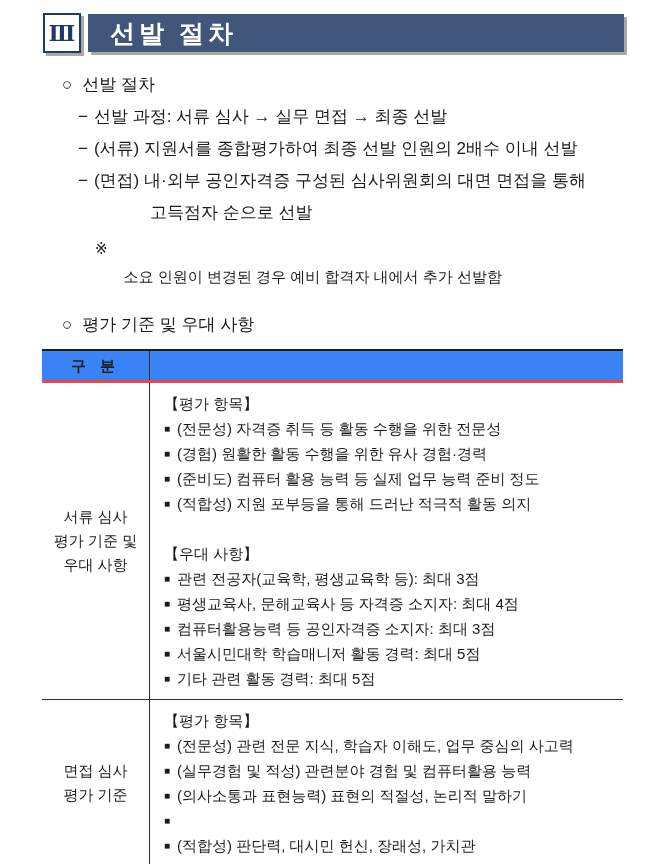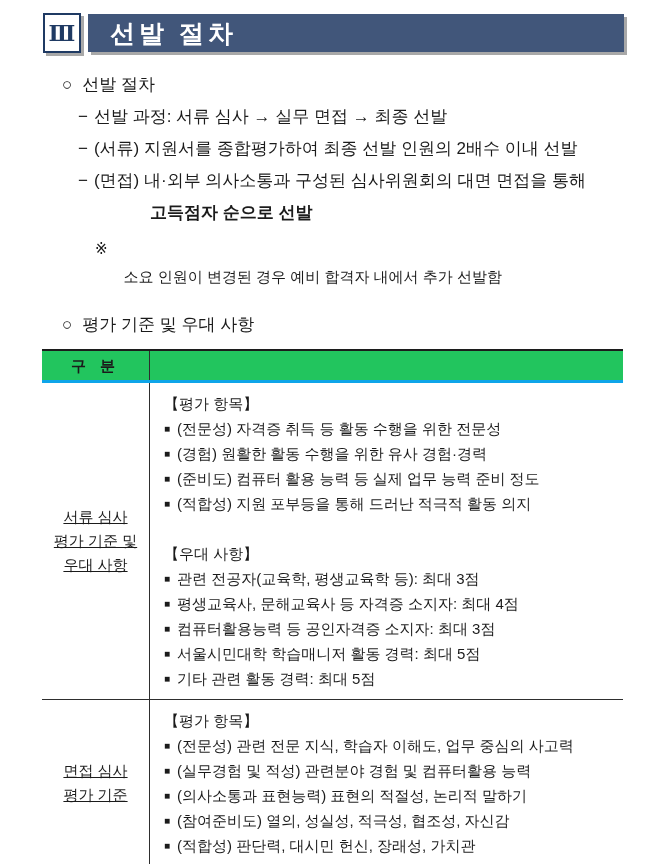--- a/index.html
+++ b/index.html
@@ -34,48 +34,48 @@
     padding-left: 22px;
     color: #ffffff; font-weight: bold; font-size: 25px; letter-spacing: 4px;
   }
 
   
   .body-text { margin-top: 21px; font-size: 17px; }
   .sec-title { display: flex; margin-left: 62px; line-height: 21px; }
   .sec-title .marker { margin-right: 10px; }
   .dash-item { display: flex; margin: 11px 0 0 78px; line-height: 21px; }
   .dash-item .marker { margin-right: 6px; }
-  .continuation { margin: 11px 0 16px 150px; line-height: 21px; font-weight: bold; }
+  .continuation { margin: 11px 0 16px 150px; line-height: 21px; }
   .note { display: flex; margin: 10px 0 0 95px; font-size: 15px; line-height: 20px; }
   .note .marker { margin-right: 6px; }
   .note-line2 { margin-top: 28px; padding-left: 10px; }
   .sec2 { margin-top: 27px; }
 
   
   .eval-table {
     width: 581px; margin: 14px 0 0 42px;
     border-top: 2.5px solid #1c1c1c;
     border-bottom: 2px solid #2e2e2e;
     font-size: 15px;
   }
   .thead {
     display: grid; grid-template-columns: 108px 1fr;
-    background: #22c55e;
-    border-bottom: 3px solid #0ea5e9;
+    background: #3b82f6;
+    border-bottom: 3px solid #ef4444;
   }
   .th {
     text-align: center; font-weight: bold; letter-spacing: 5px;
     padding: 5px 0 4px 0; line-height: 20px;
   }
   .col-divider-cell { border-right: 1.5px solid #2e2e2e; }
   .trow { display: grid; grid-template-columns: 108px 1fr; }
   .trow-first { border-bottom: 1.5px solid #2e2e2e; }
   .tcell-left {
     display: flex; flex-direction: column; justify-content: center;
-    align-items: center; text-align: center; line-height: 24px; text-decoration: underline;
+    align-items: center; text-align: center; line-height: 24px;
   }
   .tcell-right { padding: 8px 6px 8px 14px; line-height: 25px; text-align: center; }
   .block + .block { margin-top: 25px; }
   .tline { display: flex; }
   .bullet-glyph { font-size: 10px; margin-right: 7px; line-height: 25px; flex: 0 0 auto; }
 </style>
 </head>
 <body>
 
 <div class="page">
@@ -101,21 +101,21 @@
       <span>선발 과정: 서류 심사 → 실무 면접 → 최종 선발</span>
     </div>
 
     <div class="dash-item">
       <span class="marker">−</span>
       <span>(서류) 지원서를 종합평가하여  최종 선발 인원의 2배수 이내 선발</span>
     </div>
 
     <div class="dash-item">
       <span class="marker">−</span>
-      <span>(면접) 내·외부 의사소통과 구성된 심사위원회의 대면 면접을 통해</span>
+      <span>(면접) 내·외부 공인자격증 구성된 심사위원회의 대면 면접을 통해</span>
     </div>
 
     <div class="continuation">고득점자 순으로 선발</div>
 
     <div class="note">
       <span class="marker">※</span>
       <span>
         <span class="note-line2" style="display:block;">소요 인원이 변경된 경우 예비 합격자 내에서 추가 선발함</span>
       </span>
     </div>
@@ -202,21 +202,20 @@
             <div class="tline">
               <span class="bullet-glyph">■</span>
               <span>(실무경험 및 적성) 관련분야 경험 및 컴퓨터활용 능력</span>
             </div>
             <div class="tline">
               <span class="bullet-glyph">■</span>
               <span>(의사소통과 표현능력) 표현의 적절성, 논리적 말하기</span>
             </div>
             <div class="tline">
               <span class="bullet-glyph">■</span>
-              <span>(참여준비도) 열의, 성실성, 적극성, 협조성, 자신감</span>
             </div>
             <div class="tline">
               <span class="bullet-glyph">■</span>
               <span>(적합성) 판단력, 대시민 헌신, 장래성, 가치관</span>
             </div>
           </div>
 
         </div>
       </div>
 

